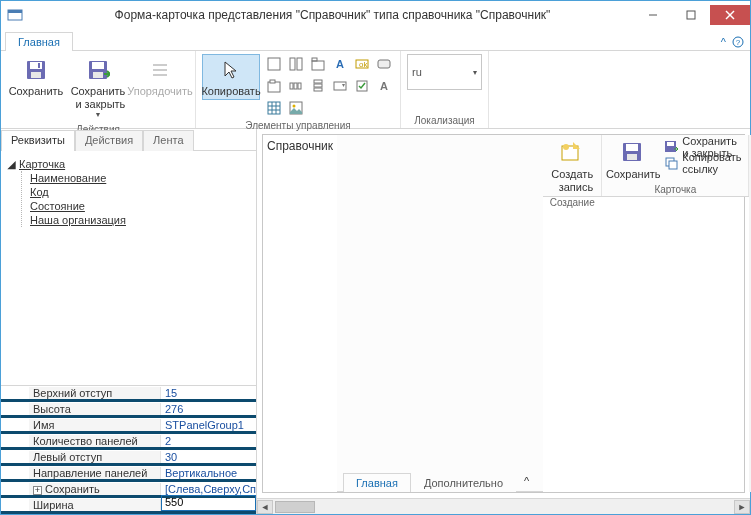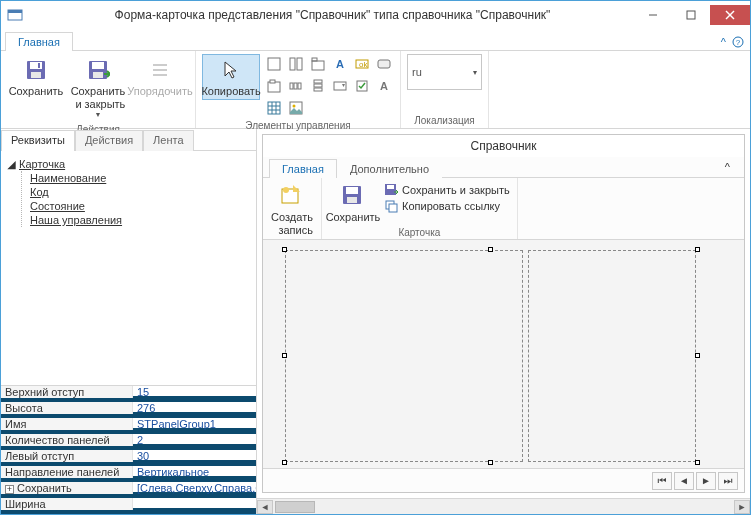--- a/index.html
+++ b/index.html
@@ -39,30 +39,30 @@
 .left-pane { width: 256px; border-right:1px solid #d6d6d6; display:flex; flex-direction:column; }
 .left-tabs{ height:22px; display:flex; border-bottom:1px solid #d6d6d6; }
 .left-tab{ padding:3px 9px; border:1px solid #d6d6d6; border-bottom:none; background:#fff; font-size:11px; color:#333; position:relative; top:1px;}
 .left-tab.inactive{ background:#f4f4f4; color:#666;}
 .tree{ flex:1; padding:6px 6px; overflow:auto; font-size:11px; color:#333;text-decoration:underline;}
 .tree-item{ padding:1px 0 1px 0; }
 .tree-children{ margin-left:14px; border-left:1px dotted #b7b7b7; padding-left:8px;}
 .tree-toggle{ display:inline-block; width:9px; height:9px; text-align:center; line-height:8px; font-size:11px; color:#333; margin-right:3px;}
 
 .prop-grid{ border-top:1px solid #d6d6d6; font-size:11px; }
-.prop-row{ display:flex; border-bottom:6px solid #0c4a6e; height:16px; align-items:flex-start;}
+.prop-row{ display:flex; border-bottom:3px solid #0c4a6e; height:16px; align-items:flex-end;padding-left:28px;}
 .prop-name{ width:132px; padding:0 4px; color:#333; overflow:hidden; white-space:nowrap; text-overflow:ellipsis; background:#f5f5f5; border-right:1px solid #e3e3e3;}
 .prop-val{ flex:1; padding:0 4px; color:#1a4fa0; overflow:hidden; white-space:nowrap;}
 .prop-row.editing .prop-val{ border:1px solid #1a6fb3; color:#000; padding:0 3px; height:16px; }
 .prop-plus{ display:inline-block; width:9px; height:9px; border:1px solid #888; text-align:center; line-height:7px; font-size:9px; margin-right:3px; background:#fff;}
 
 
 .right-pane{ flex:1; display:flex; flex-direction:column; min-width:0;}
 .preview-wrap{ flex:1; padding:5px; display:flex; flex-direction:column; min-height:0;}
-.preview{ flex:1; border:1px solid #c7c7c7; background:#fff; display:flex; flex-direction:column; min-height:0;}
+.preview{ flex:1; border:1px solid #c7c7c7; background:#fff; display:flex; flex-direction:row; min-height:0;}
 .preview-title{ text-align:center; padding:4px; font-size:12px; color:#333; }
 .preview-tabs{ display:flex; border-bottom:1px solid #d6d6d6; padding:0 6px; align-items:flex-end; background:#fcfcfc;}
 .preview-tab{ padding:3px 12px; border:1px solid #d6d6d6; border-bottom:none; font-size:11px; color:#1a6fb3; background:#fcfcfc; position:relative; top:1px;}
 .preview-tab.inactive{ color:#555; border-color:transparent; }
 .preview-ribbon{ height:62px; background:#fcfcfc; display:flex; border-bottom:1px solid #d6d6d6;}
 .collapse-caret{ margin-left:auto; padding:4px 8px; color:#333; }
 .pr-group{ border-right:1px solid #e4e4e4; display:flex; flex-direction:column; align-items:center; padding:2px 5px 0;}
 .pr-group-body{flex:1; display:flex; align-items:flex-start; gap:3px;}
 .pr-group-label{font-size:10px; color:#666; padding:1px 0;}
 .mini-list{display:flex; flex-direction:column; gap:1px; padding-top:2px;}
@@ -295,21 +295,21 @@
         <div class="left-tab">Реквизиты</div>
         <div class="left-tab inactive">Действия</div>
         <div class="left-tab inactive">Лента</div>
       </div>
       <div class="tree">
         <div class="tree-item"><span class="tree-toggle">◢</span><span>Карточка</span></div>
         <div class="tree-children">
           <div class="tree-item">Наименование</div>
           <div class="tree-item">Код</div>
           <div class="tree-item">Состояние</div>
-          <div class="tree-item">Наша управления</div>
+          <div class="tree-item">Наша организация</div>
         </div>
       </div>
       <div class="prop-grid">
         <div class="prop-row">
             <div class="prop-name">Верхний отступ</div>
             <div class="prop-val">15</div>
           </div>
         <div class="prop-row">
             <div class="prop-name">Высота</div>
             <div class="prop-val">276</div>
@@ -329,20 +329,21 @@
         <div class="prop-row">
             <div class="prop-name">Направление панелей</div>
             <div class="prop-val">Вертикальное</div>
           </div>
         <div class="prop-row">
             <div class="prop-name"><span class="prop-plus">+</span><span>Сохранить</span></div>
             <div class="prop-val">[Слева,Сверху,Справа,Снизу]</div>
           </div>
         <div class="prop-row editing">
             <div class="prop-name">Ширина</div>
+            <div class="prop-val">550</div>
           </div>
       </div>
     </div>
 
     <div class="right-pane">
       <div class="preview-wrap">
         <div class="preview">
           <div class="preview-title">Справочник</div>
           <div class="preview-tabs">
             <div class="preview-tab">Главная</div>

